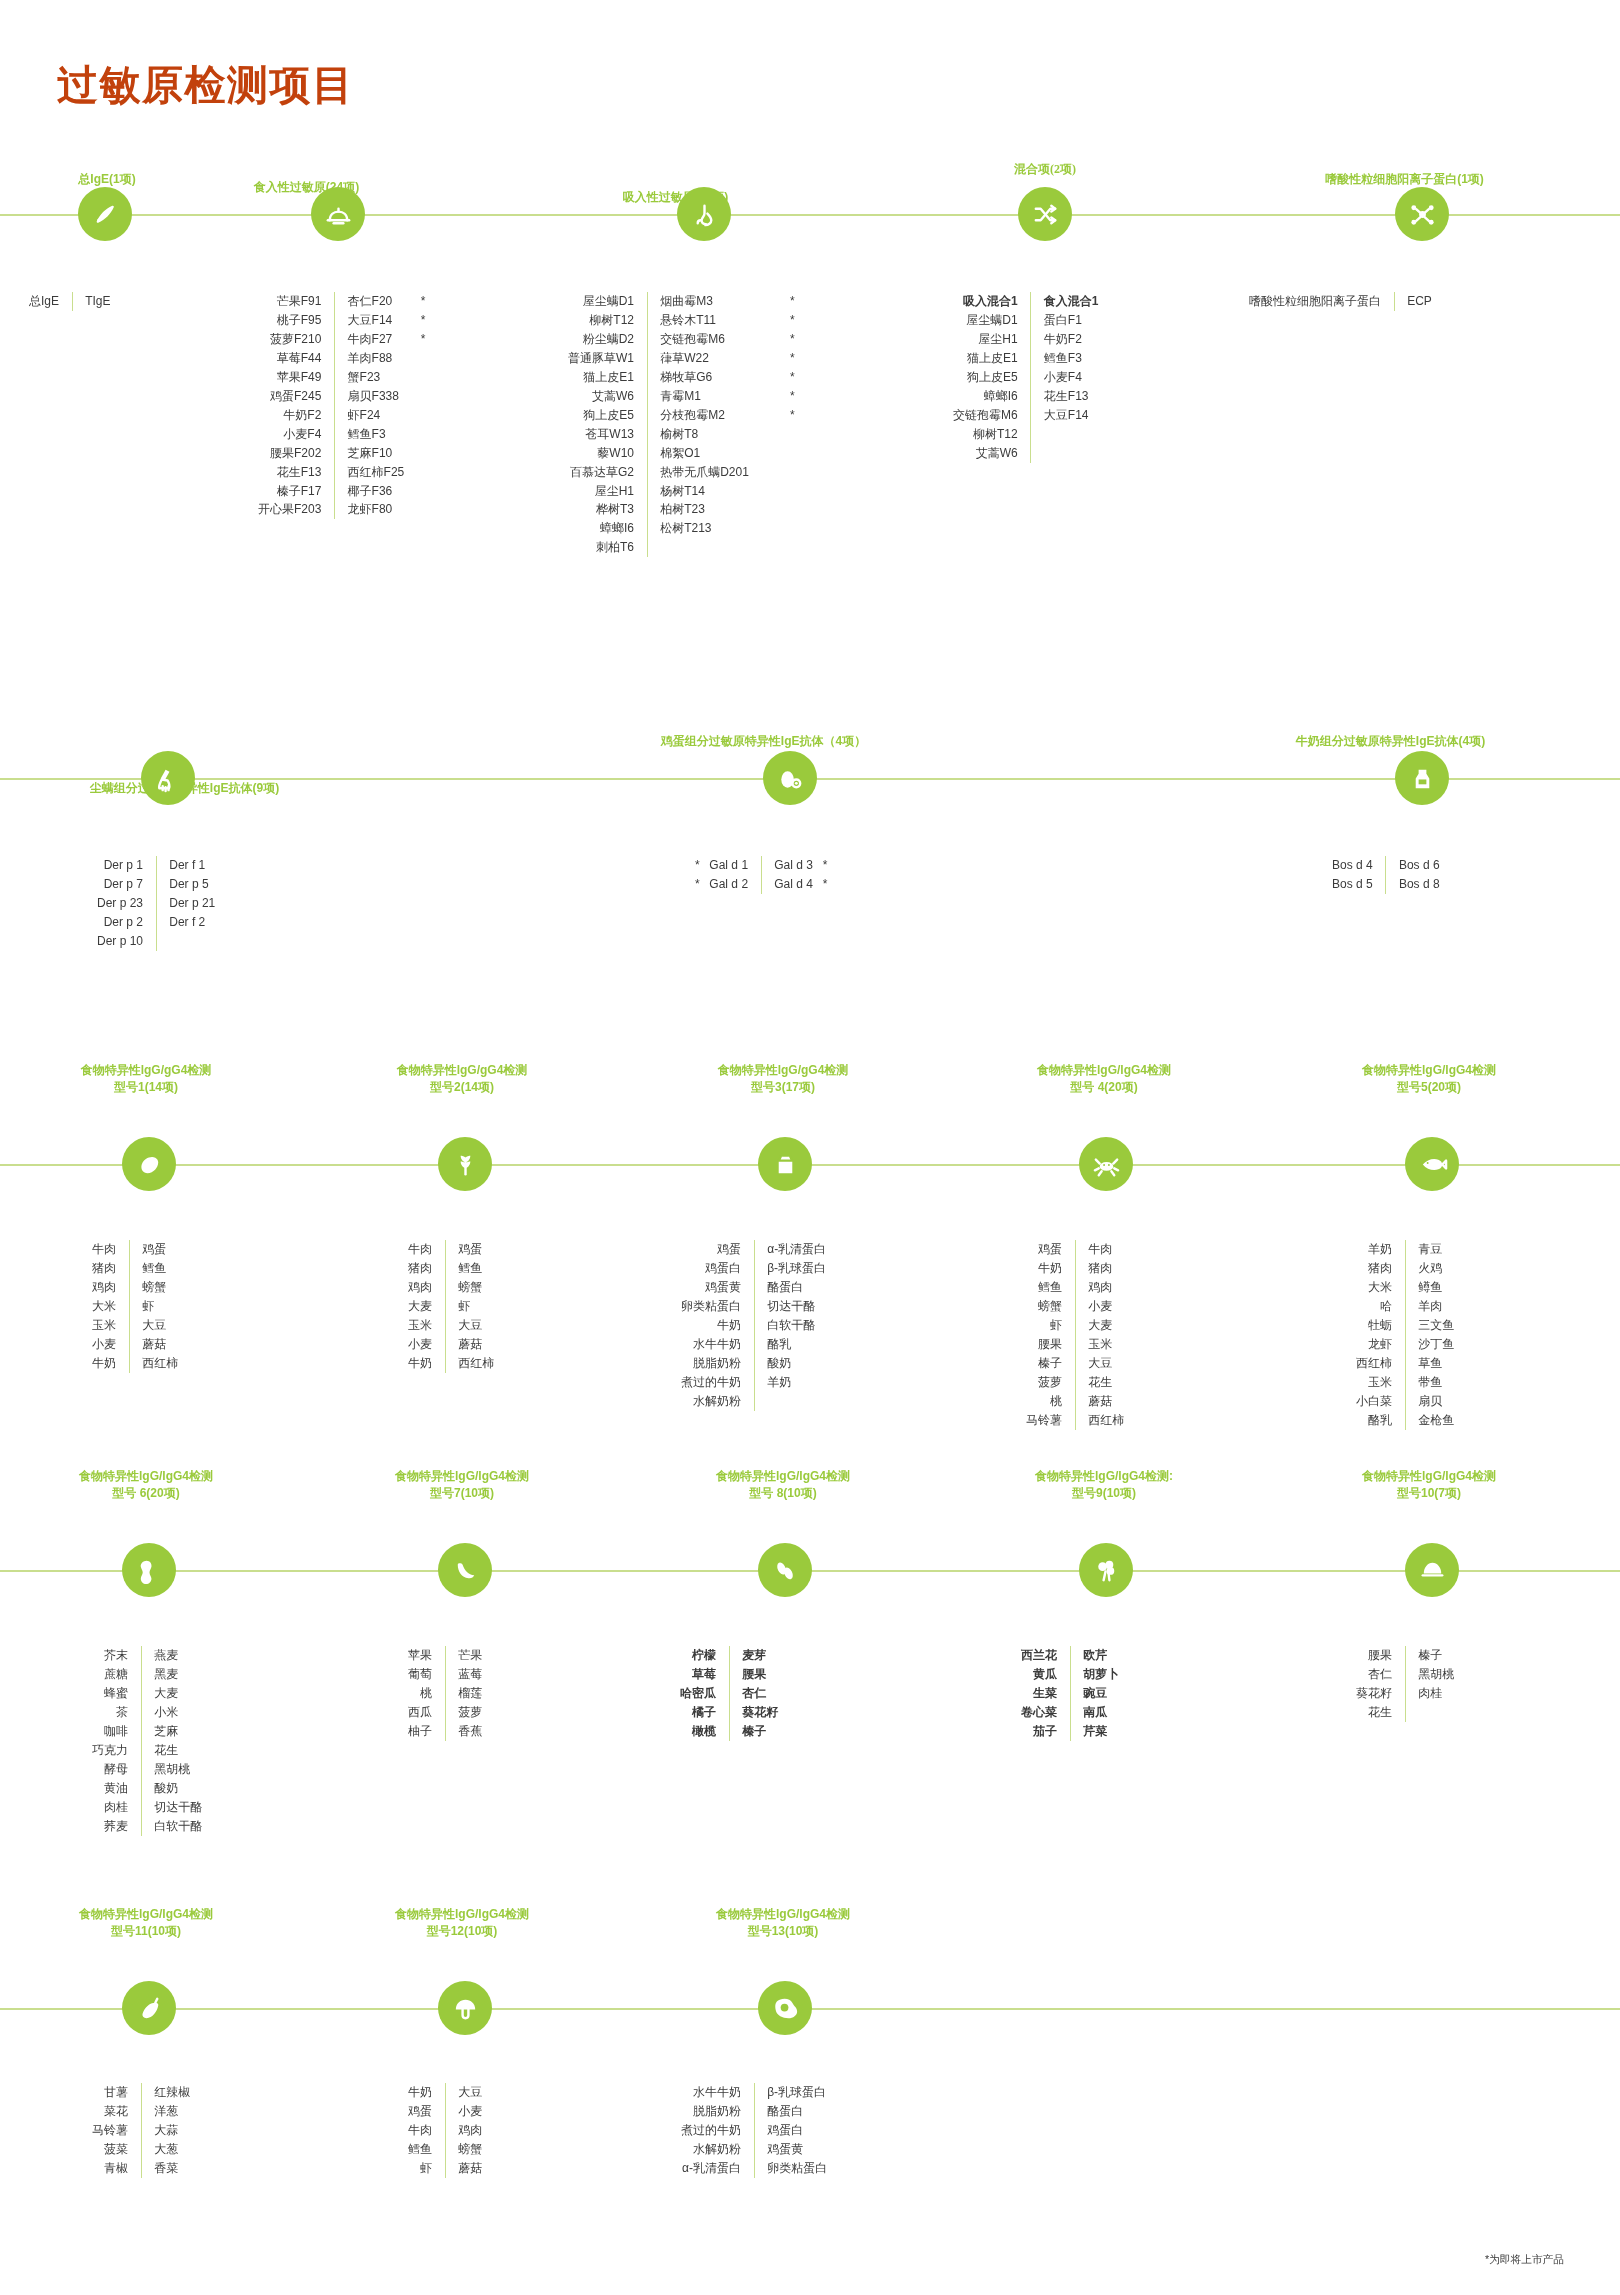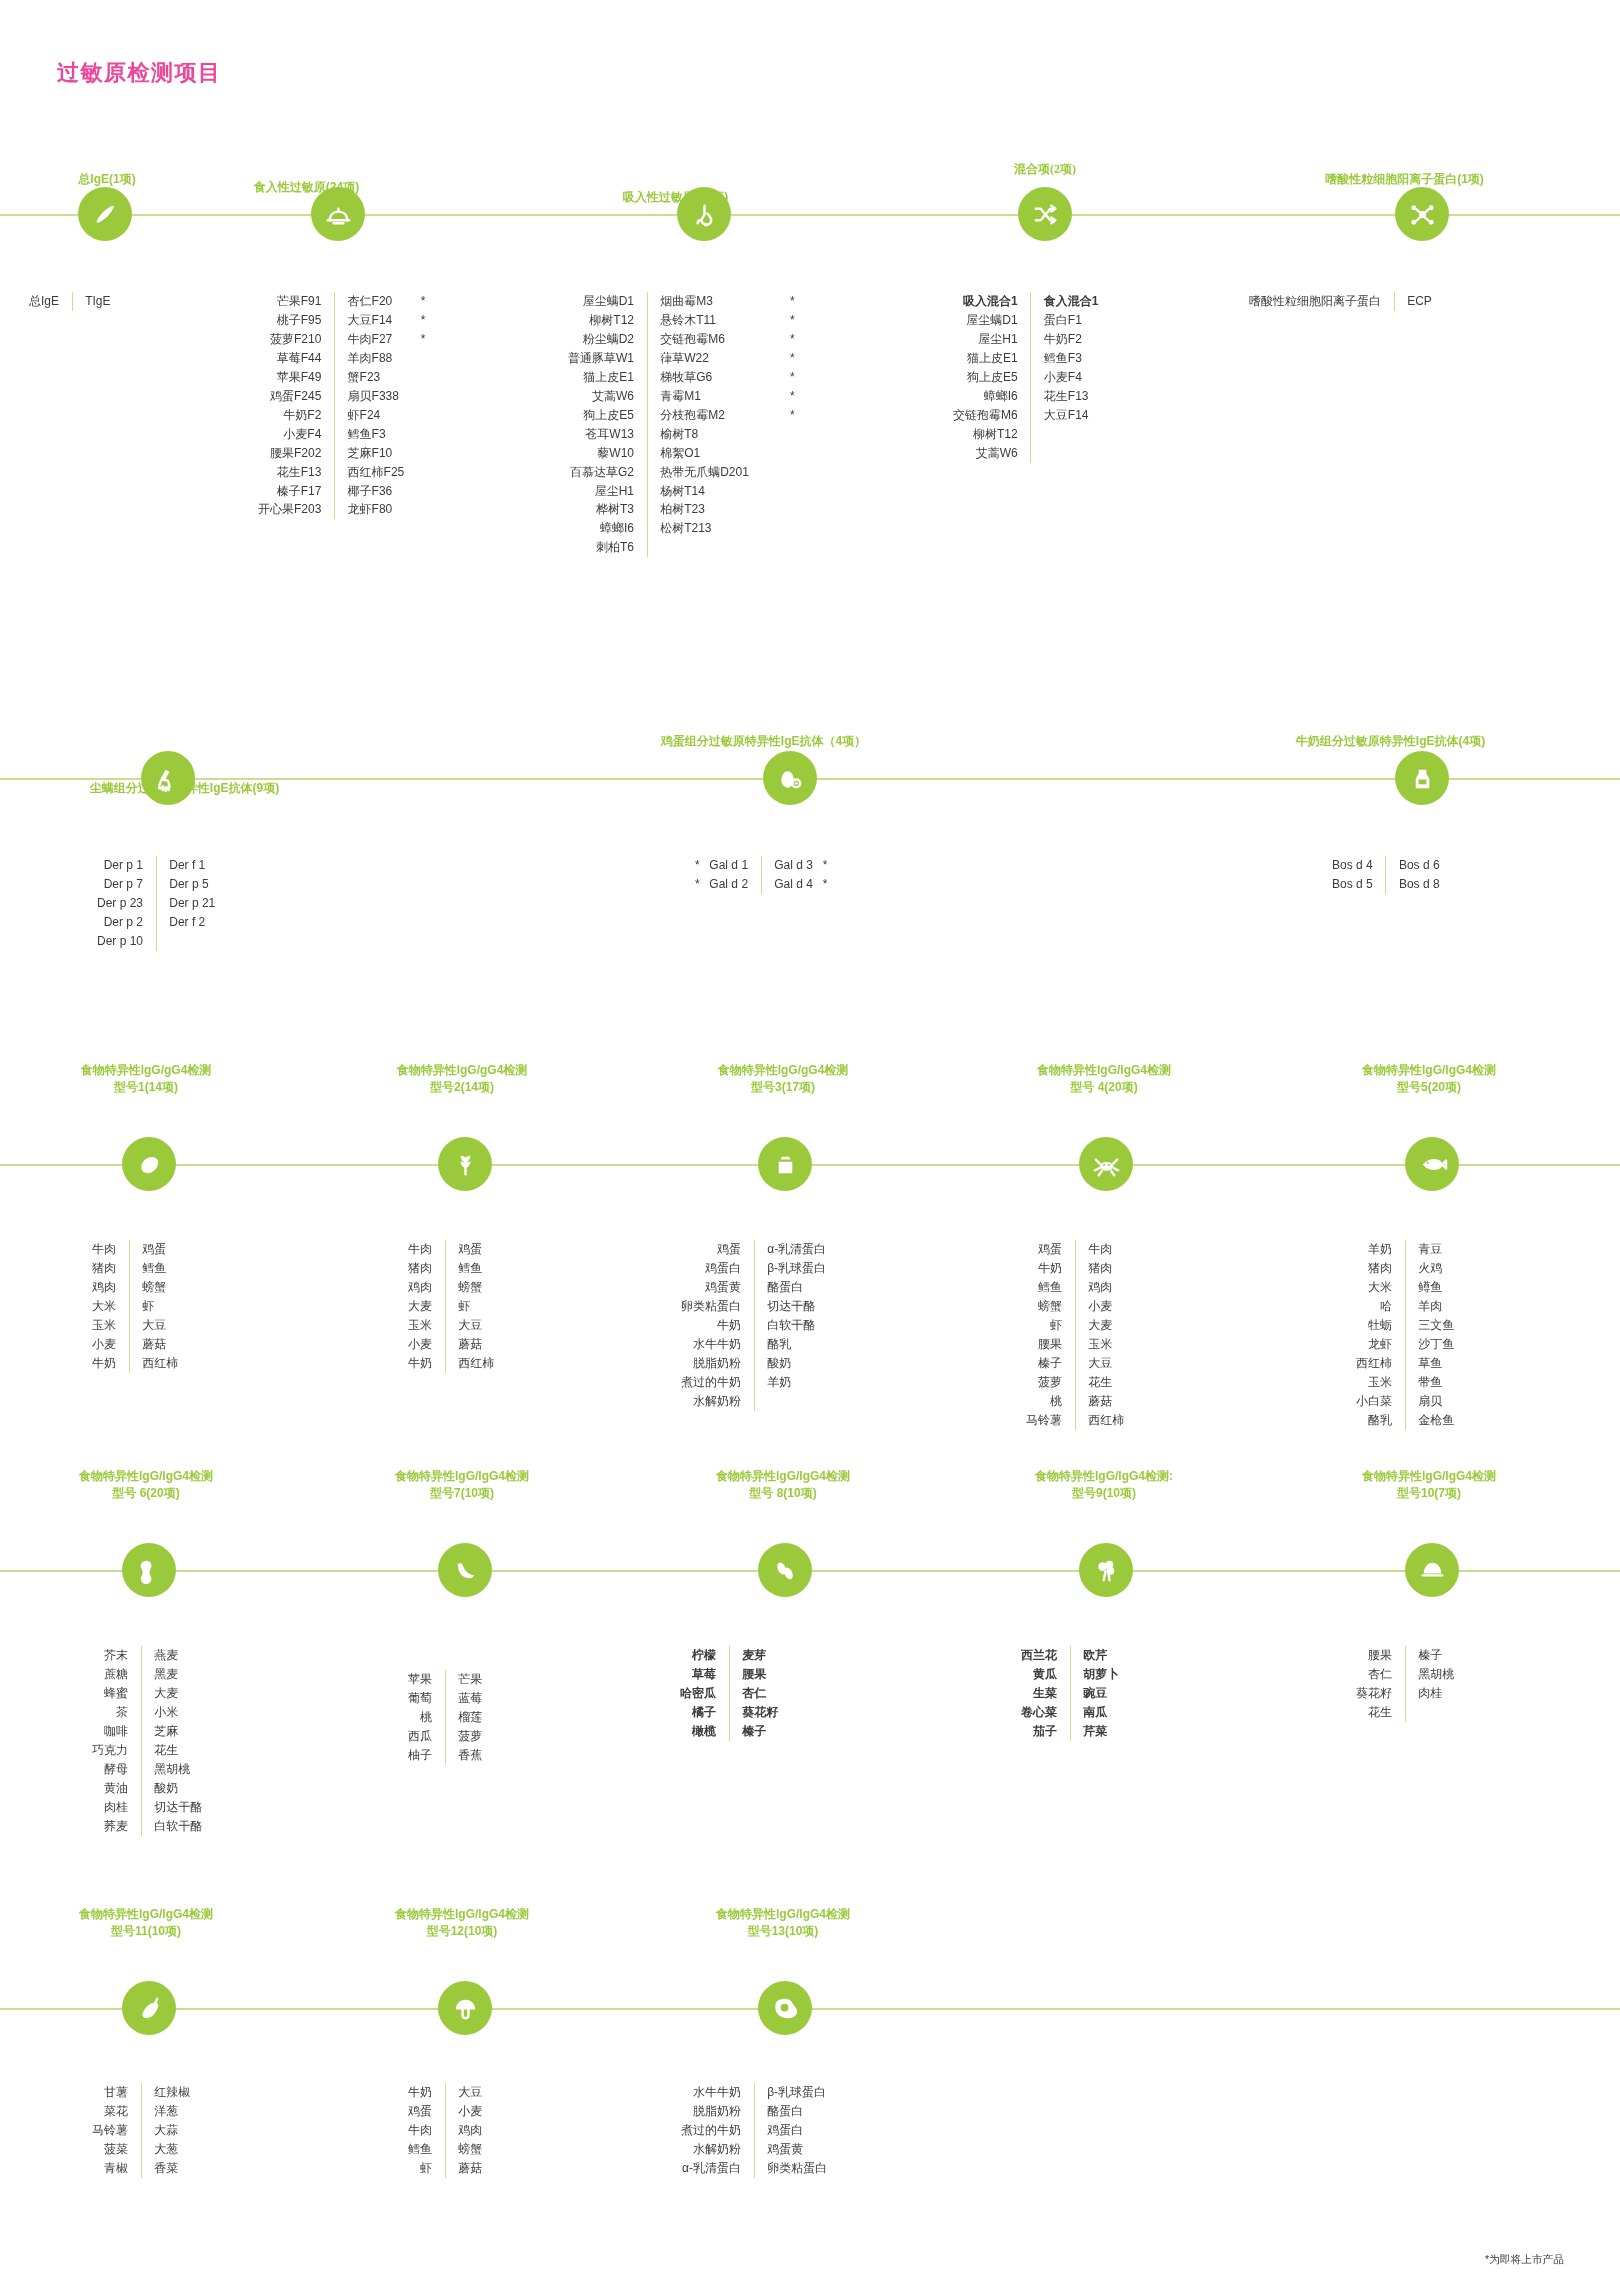--- a/index.html
+++ b/index.html
@@ -6,21 +6,21 @@
   body{
     width:1621px;
     background:#ffffff;
     font-family:"Liberation Sans","DejaVu Sans",sans-serif;
     color:#333;
     -webkit-font-smoothing:antialiased;
   }
   .page{position:relative;width:1621px;min-height:2295px;box-sizing:border-box;padding:0 0 29px 0;}
   .main-title{
     position:absolute;left:57px;top:58px;
-    font-size:22px;font-weight:bold;color:#ec4899;letter-spacing:1.5px;
+    font-size:41px;font-weight:bold;color:#c2410c;letter-spacing:1.5px;
   }
 
   
   .band{position:relative;}
   .hrule{position:absolute;height:1.5px;background:#C9DE8E;}
   .col-title{
     position:absolute;font-size:12px;color:#9ACA3C;font-weight:bold;text-align:center;
     line-height:1.45;
   }
   .icon-circle{
@@ -529,21 +529,21 @@
       </div>
     </div>
 
     <div class="col-title" style="left:316px;top:1468px;width:292px;white-space:pre-line;">食物特异性lgG/lgG4检测
 型号7(10项)</div>
     <div class="icon-circle" style="left:438px;top:1570px;transform:translateY(-27px);">
       <svg viewBox="0 0 64 64">
           <path class="f" d="M16 20c0 14 8 26 22 28 6 1 10-2 12-6-12-2-20-10-24-22-2-4-10-4-10 0z"></path>
         </svg>
     </div>
-    <div class="listbox" style="left:408px;top:1646px;margin-top:24px;">
+    <div class="listbox" style="left:408px;top:1646px;">
       <div class="sublist la">
         <div class="it">苹果</div>
         <div class="it">葡萄</div>
         <div class="it">桃</div>
         <div class="it">西瓜</div>
         <div class="it">柚子</div>
       </div>
       <div class="divider"></div>
       <div class="sublist lb">
         <div class="it">芒果</div>

